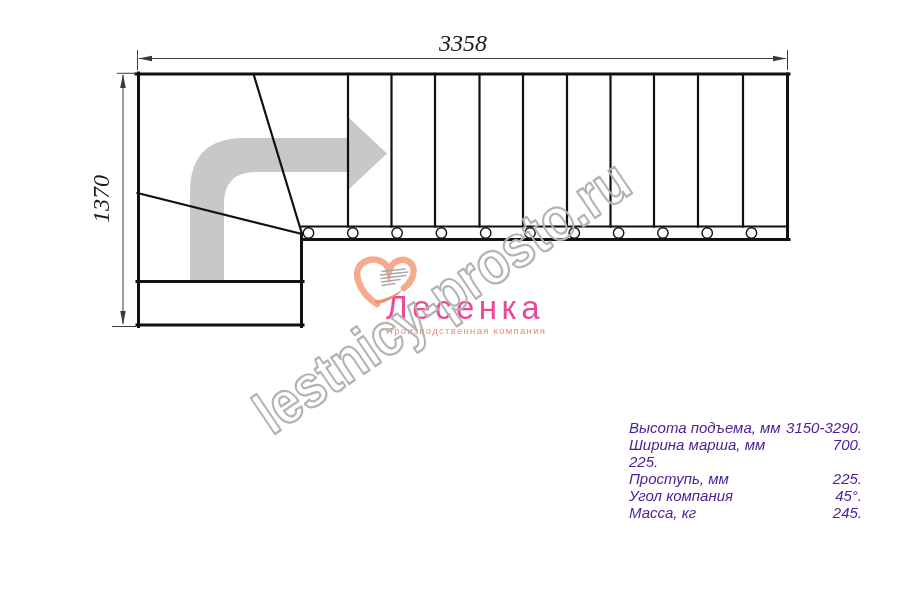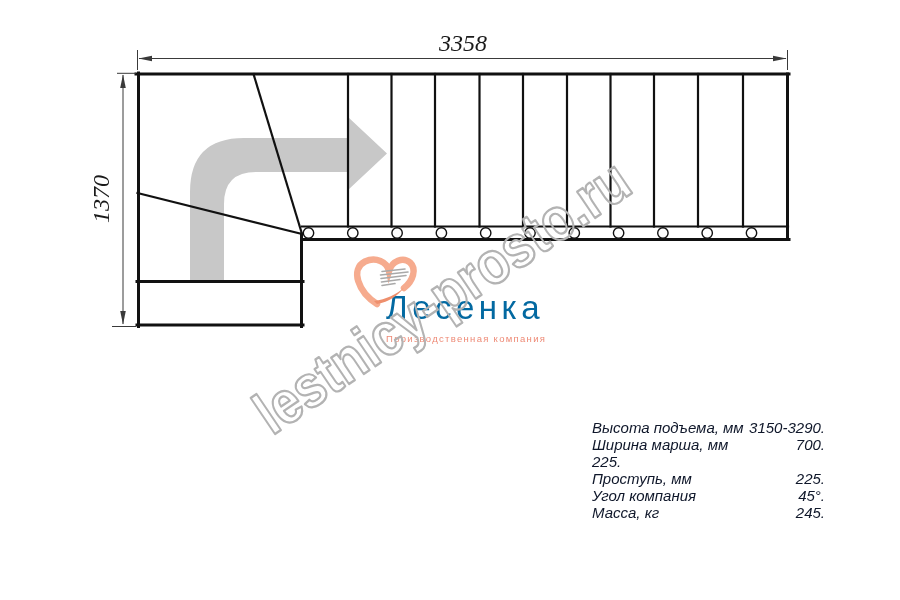--- a/index.html
+++ b/index.html
@@ -2,38 +2,38 @@
 <html><head>
 <meta charset="utf-8">
 <style>
   html,body{margin:0;padding:0;background:#ffffff;}
   #canvas{position:relative;width:900px;height:600px;background:#ffffff;overflow:hidden;
           font-family:"Liberation Sans",sans-serif;}
   .abs{position:absolute;}
   
   #company-name{left:386px;top:291px;font-size:33px;letter-spacing:4.5px;line-height:1;
                 font-family:"Liberation Sans",sans-serif;}
-  #company-tagline{left:386px;top:326px;font-size:9.5px;letter-spacing:1.3px;line-height:1;margin-top:8px;}
+  #company-tagline{left:386px;top:326px;font-size:9.5px;letter-spacing:1.3px;line-height:1;}
   
-  #specs{left:592px;top:419px;width:233px;font-style:italic;font-size:15px;color:#0f172a;}
+  #specs{left:629px;top:419px;width:233px;font-style:italic;font-size:15px;color:#4c1d95;}
   .spec-row{display:flex;justify-content:space-between;height:17px;line-height:17px;}
   .spec-label{white-space:nowrap;}
   .spec-value{white-space:nowrap;text-align:left;}
   svg{position:absolute;left:0;top:0;}
   #drawing-svg{z-index:2;pointer-events:none;}
   #watermark-svg{z-index:3;pointer-events:none;}
   .textlayer{z-index:1;}
 </style>
 </head>
 <body>
 
 <div id="canvas">
 
   <div class="textlayer abs" style="left:0;top:0;width:900px;height:600px;">
-    <div id="company-name" class="abs" style="color: #0369a1;">Лесенка</div>
+    <div id="company-name" class="abs" style="color: #ec4899;">Лесенка</div>
     <div id="company-tagline" class="abs" style="color: rgb(238, 138, 118);">Производственная компания</div>
 
     <div id="specs" class="abs">
       <div class="spec-row">
         <span class="spec-label">Высота подъема, мм</span>
         <span class="spec-value">3150-3290.</span>
       </div>
       <div class="spec-row">
         <span class="spec-label">Ширина марша, мм</span>
         <span class="spec-value">700.</span>

